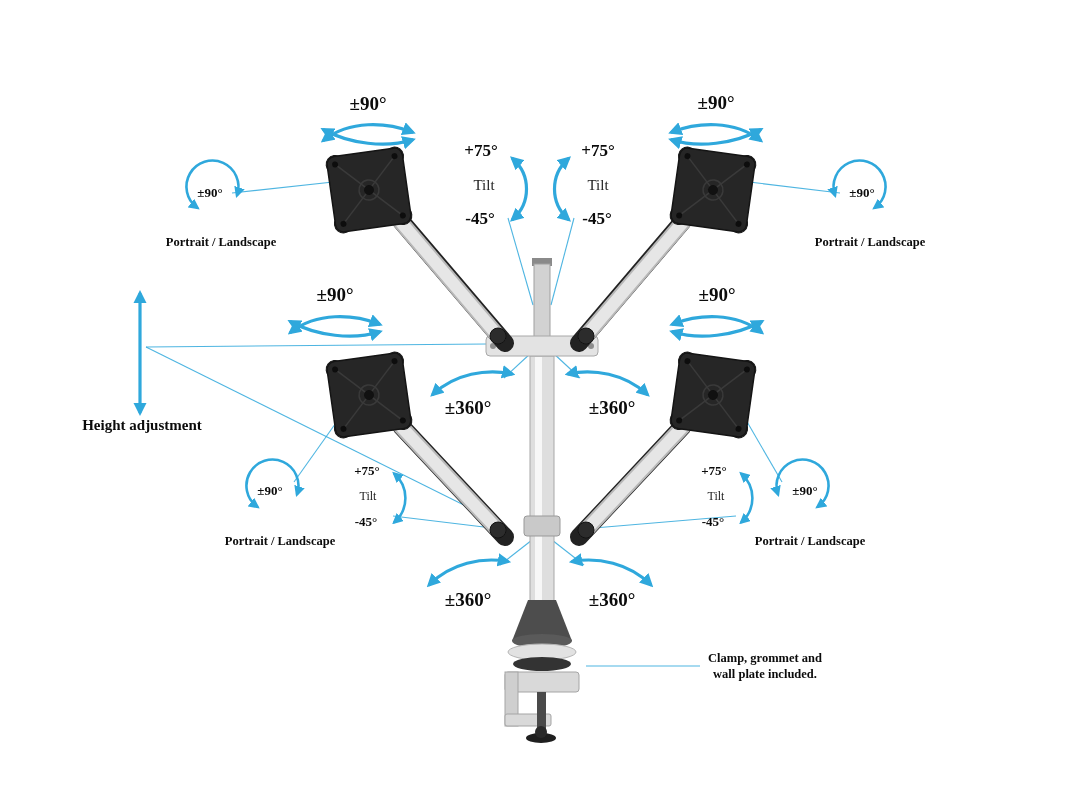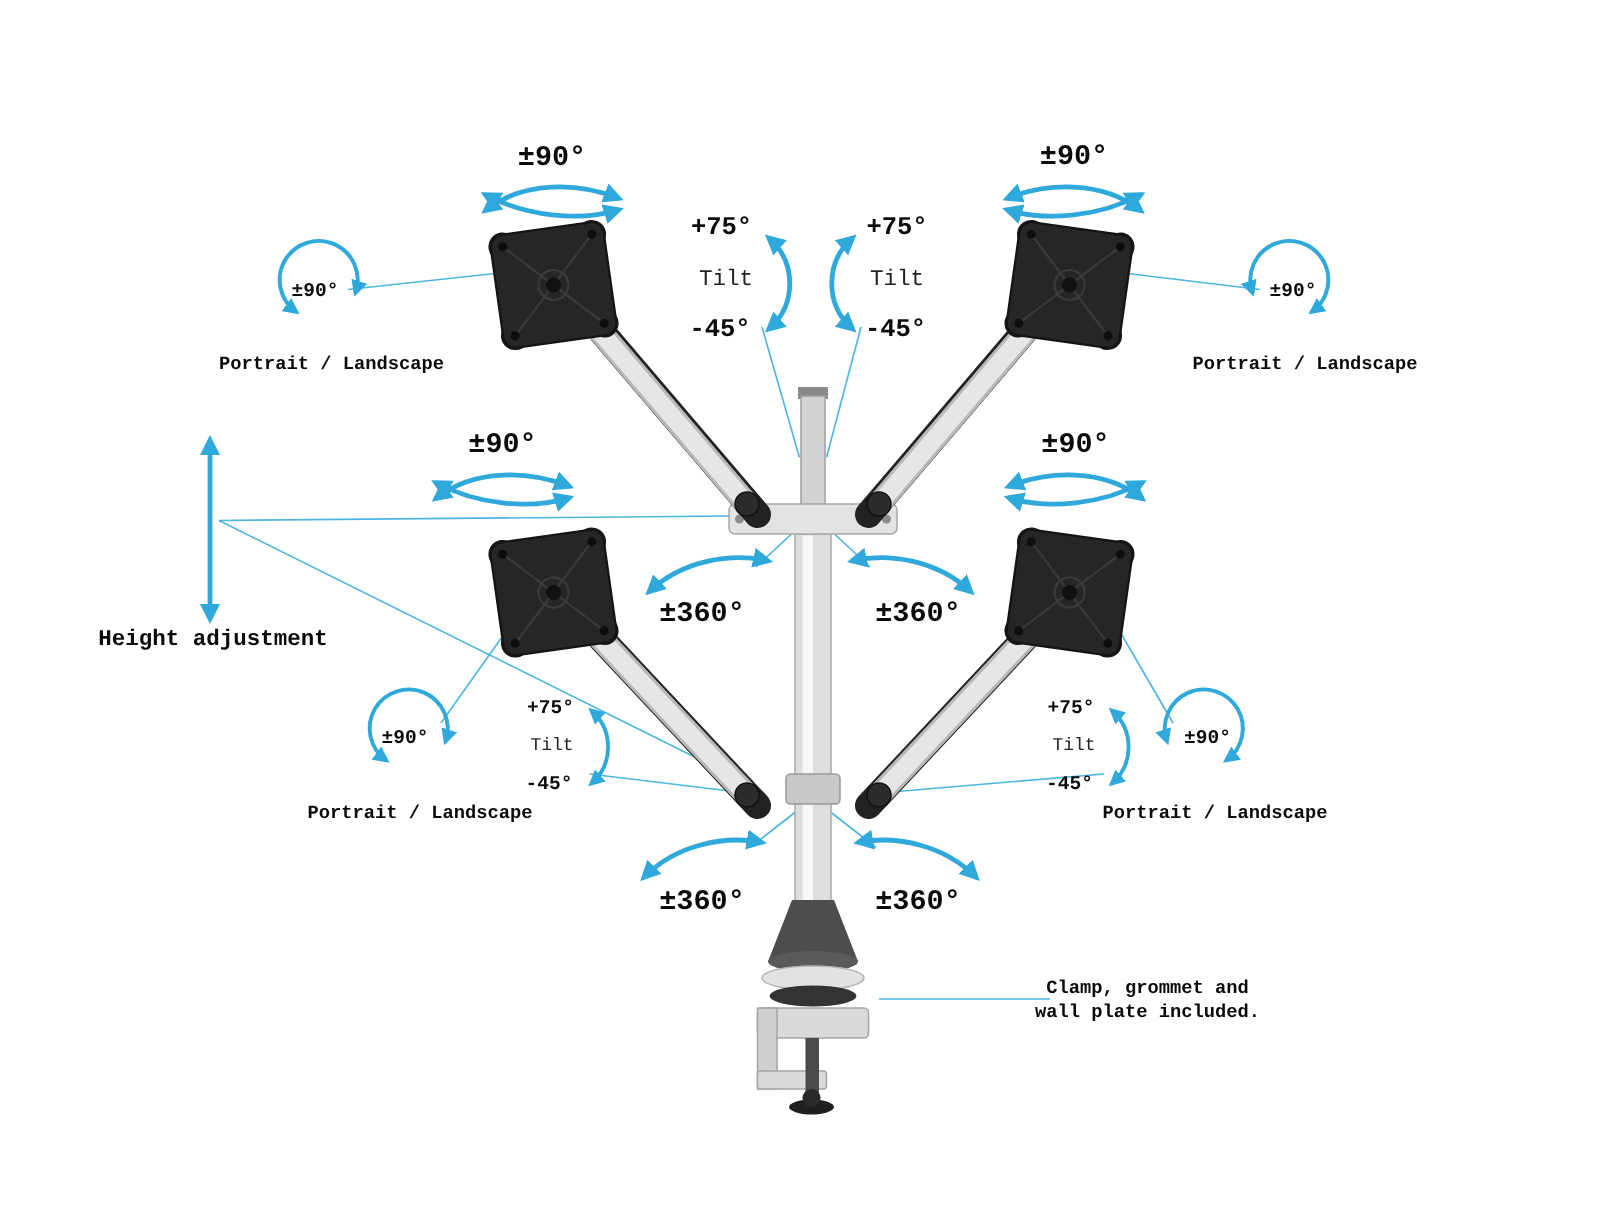--- a/index.html
+++ b/index.html
@@ -1,20 +1,20 @@
 <!DOCTYPE html>
 <html><head>
 <meta charset="utf-8">
 <style>
   html,body{margin:0;padding:0;background:#ffffff;}
   .stage{
     position:relative;
     width:1080px;height:810px;
     background:#ffffff;
-    font-family:Liberation Mono, monospace;
+    font-family:Liberation Serif, serif;
     overflow:hidden;
   }
   svg{display:block;}
   text{fill:#0b0b0b;}
   .lbl-big{font-size:19px;font-weight:bold;}
   .lbl-med{font-size:17px;font-weight:bold;}
   .lbl-small{font-size:13px;font-weight:bold;}
   .lbl-tiny{font-size:12.5px;font-weight:bold;}
   .lbl-tilt{font-size:15px;font-weight:400;fill:#222;}
   .lbl-tilt-sm{font-size:12px;font-weight:400;fill:#222;}

